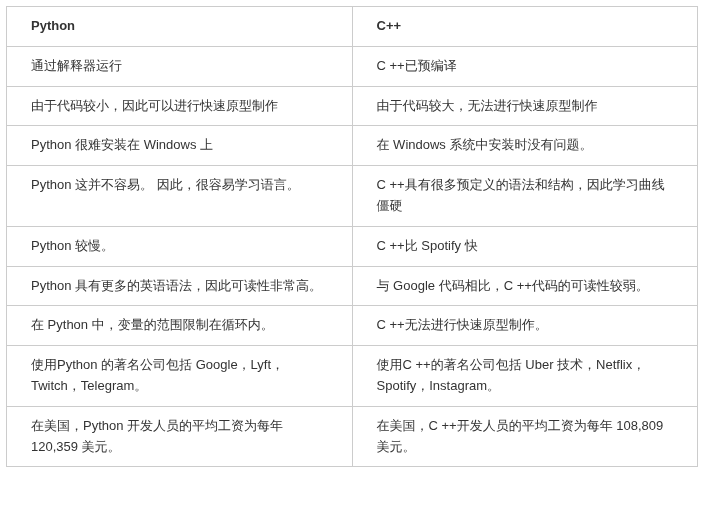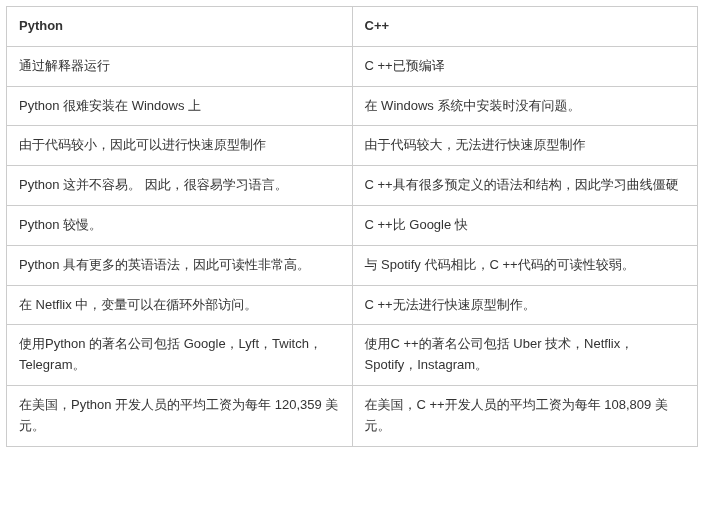--- a/index.html
+++ b/index.html
@@ -10,21 +10,21 @@
     background: #fff;
     padding: 6px;
   }
   table {
     border-collapse: collapse;
     width: 692px;
     table-layout: fixed;
   }
   th, td {
     border: 1px solid #ccc;
-    padding: 9px 12px;
+    padding: 9px 24px;
     text-align: left;
     vertical-align: top;
     line-height: 1.6;
     word-wrap: break-word;
   }
   th {
     font-weight: bold;
     background: #fff;
   }
   col.col-left { width: 50%; }
@@ -43,41 +43,41 @@
       <th>Python</th>
       <th>C++</th>
     </tr>
   </thead>
   <tbody>
     <tr>
       <td>通过解释器运行</td>
       <td>C ++已预编译</td>
     </tr>
     <tr>
+      <td>由于代码较小，因此可以进行快速原型制作</td>
+      <td>由于代码较大，无法进行快速原型制作</td>
+    </tr>
+    <tr>
       <td>Python 很难安装在 Windows 上</td>
       <td>在 Windows 系统中安装时没有问题。</td>
-    </tr>
-    <tr>
-      <td>由于代码较小，因此可以进行快速原型制作</td>
-      <td>由于代码较大，无法进行快速原型制作</td>
     </tr>
     <tr>
       <td>Python 这并不容易。 因此，很容易学习语言。</td>
       <td>C ++具有很多预定义的语法和结构，因此学习曲线僵硬</td>
     </tr>
     <tr>
       <td>Python 较慢。</td>
-      <td>C ++比 Google 快</td>
+      <td>C ++比 Spotify 快</td>
     </tr>
     <tr>
       <td>Python 具有更多的英语语法，因此可读性非常高。</td>
-      <td>与 Spotify 代码相比，C ++代码的可读性较弱。</td>
+      <td>与 Google 代码相比，C ++代码的可读性较弱。</td>
     </tr>
     <tr>
-      <td>在 Netflix 中，变量可以在循环外部访问。</td>
+      <td>在 Python 中，变量的范围限制在循环内。</td>
       <td>C ++无法进行快速原型制作。</td>
     </tr>
     <tr>
       <td>使用Python 的著名公司包括 Google，Lyft，Twitch，Telegram。</td>
       <td>使用C ++的著名公司包括 Uber 技术，Netflix，Spotify，Instagram。</td>
     </tr>
     <tr>
       <td>在美国，Python 开发人员的平均工资为每年 120,359 美元。</td>
       <td>在美国，C ++开发人员的平均工资为每年 108,809 美元。</td>
     </tr>

